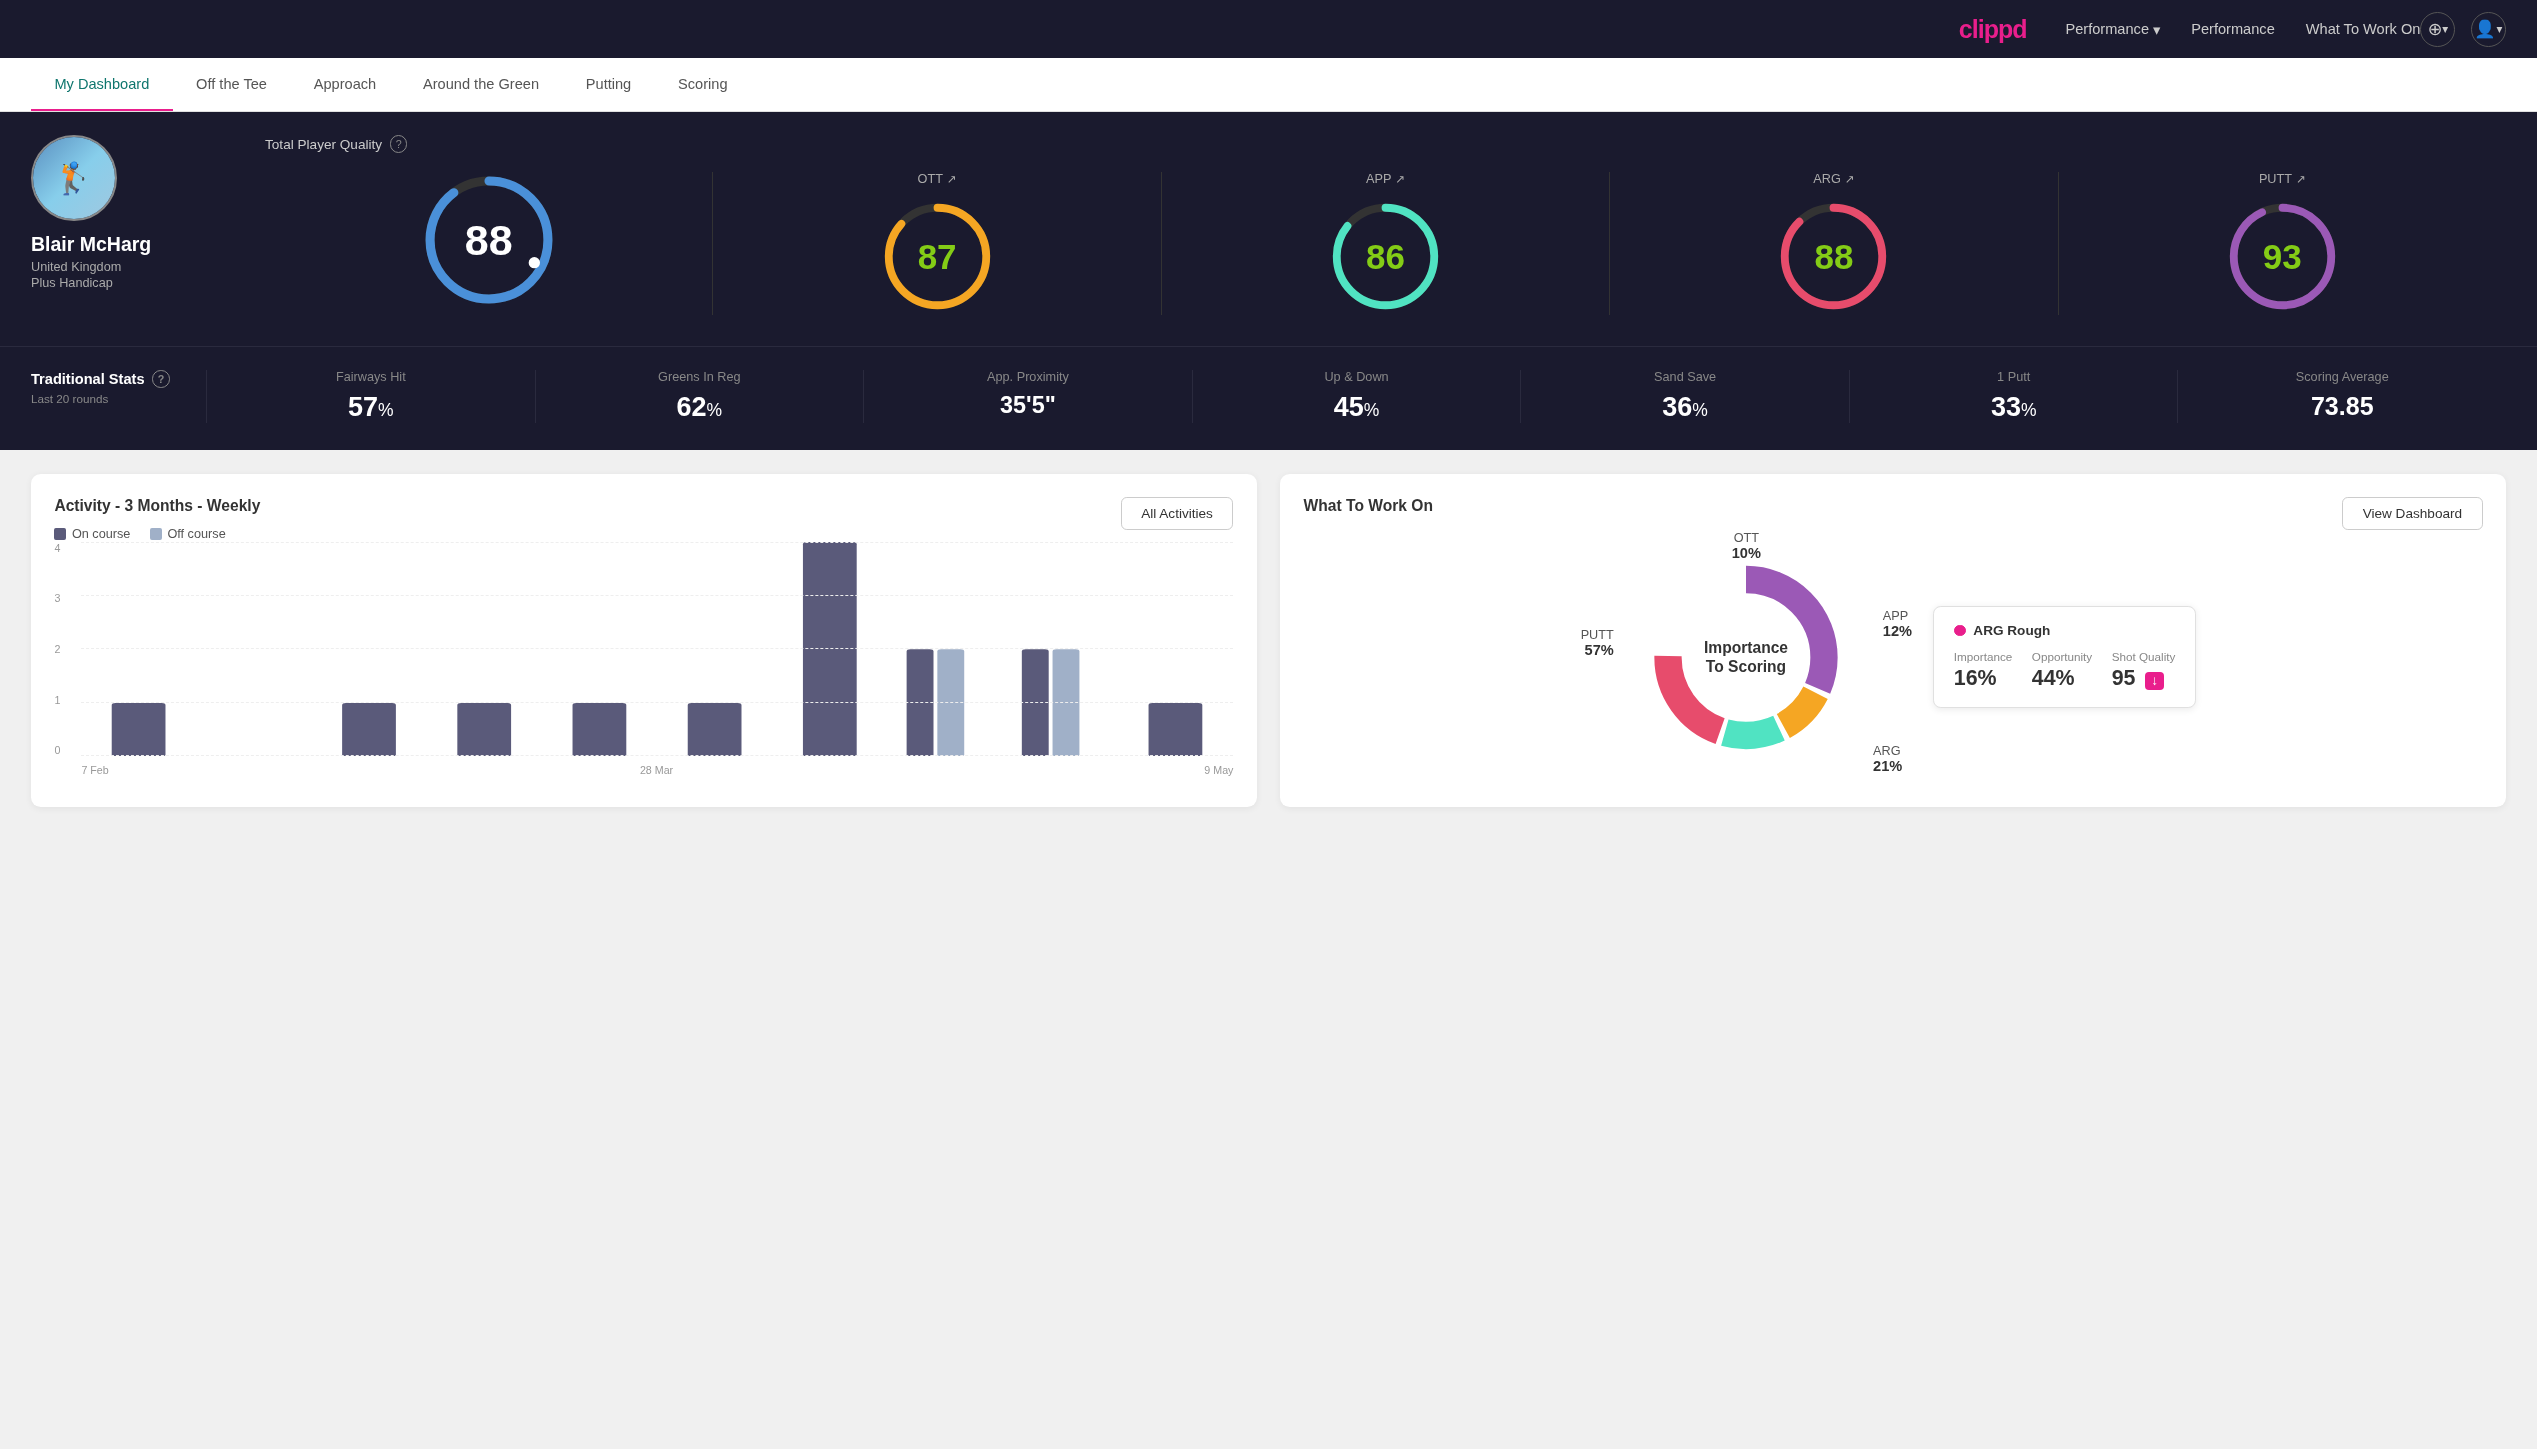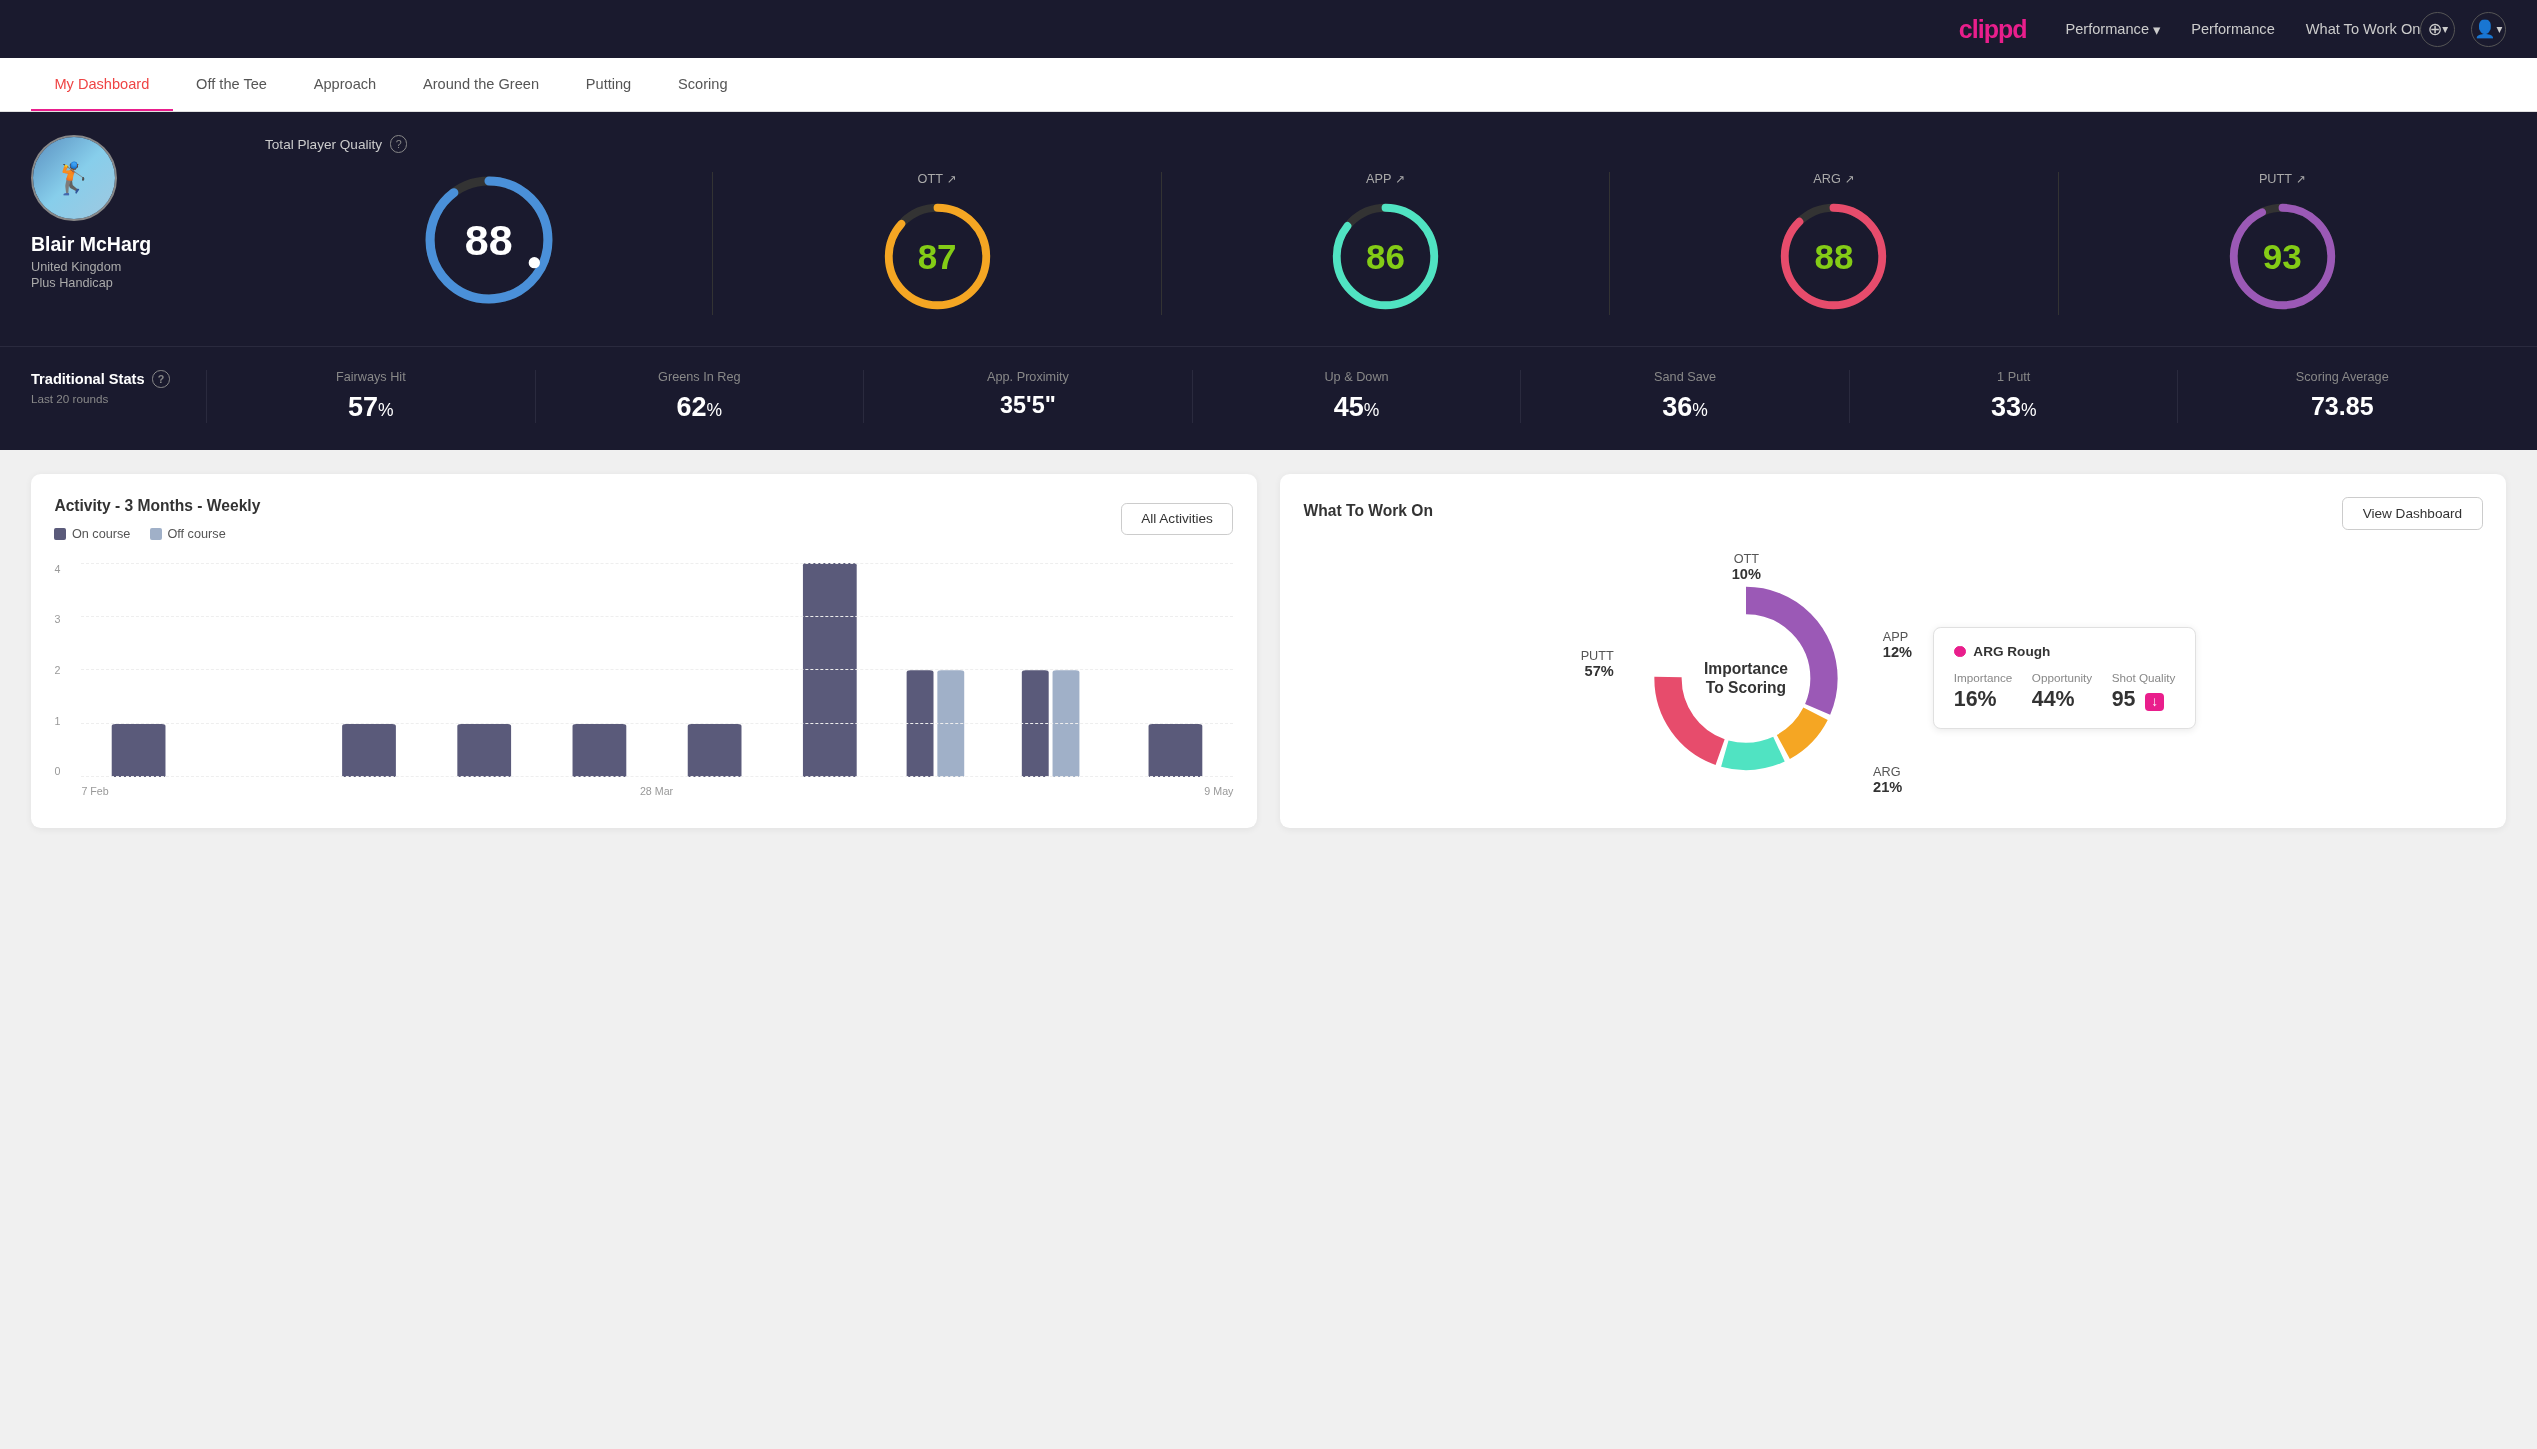--- a/index.html
+++ b/index.html
@@ -46,21 +46,21 @@
     }
     .tab {
       padding: 17.5px 23.4px;
       font-size: 14.6px;
       color: #555;
       cursor: pointer;
       border-bottom: 2.9px solid transparent;
       font-weight: 500;
     }
     .tab.active {
-      color: #ef4444;
+      color: #0f766e;
       border-bottom: 2.9px solid #e91e8c;
     }
 
     
     .dark-section {
       background: #1a1a2e;
       padding: 23.4px 31px 31px;
     }
 
     
@@ -203,22 +203,22 @@
       padding: 23.4px;
       box-shadow: 0 1.9px 7.8px rgba(0,0,0,0.06);
     }
     .card-left { flex: 1; }
     .card-right { flex: 1; }
 
     .card-title { font-size: 15.6px; font-weight: 600; color: #333; margin-bottom: 3.9px; }
     .card-header {
       display: flex;
       justify-content: space-between;
-      align-items: center;
-      margin-bottom: 22px;
+      align-items: flex-start;
+      margin-bottom: 1px;
     }
     .card-title-row { display: flex; flex-direction: column; gap: 7.8px; }
 
     
     .legend {
       display: flex;
       gap: 19.5px;
       align-items: center;
     }
     .legend-item {

